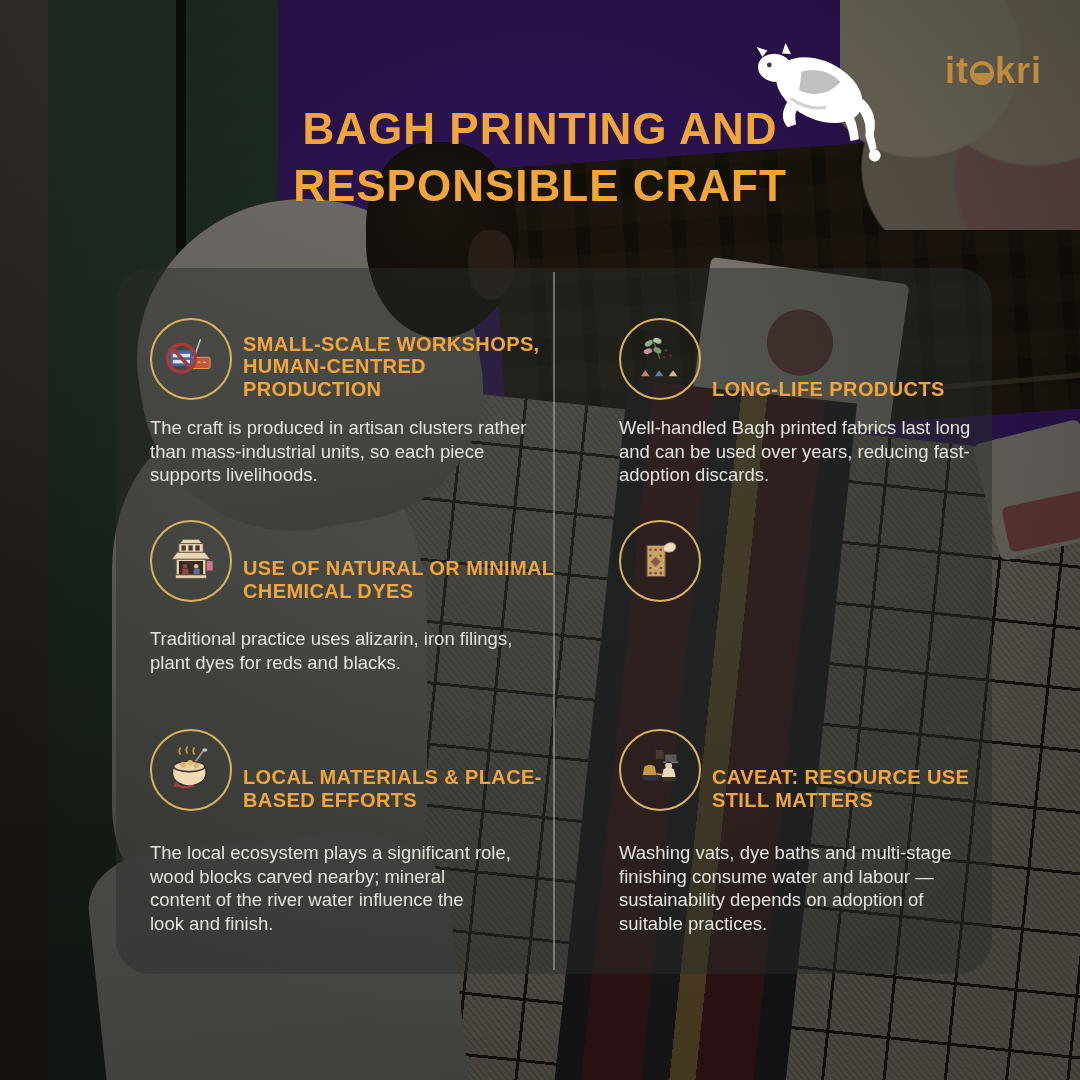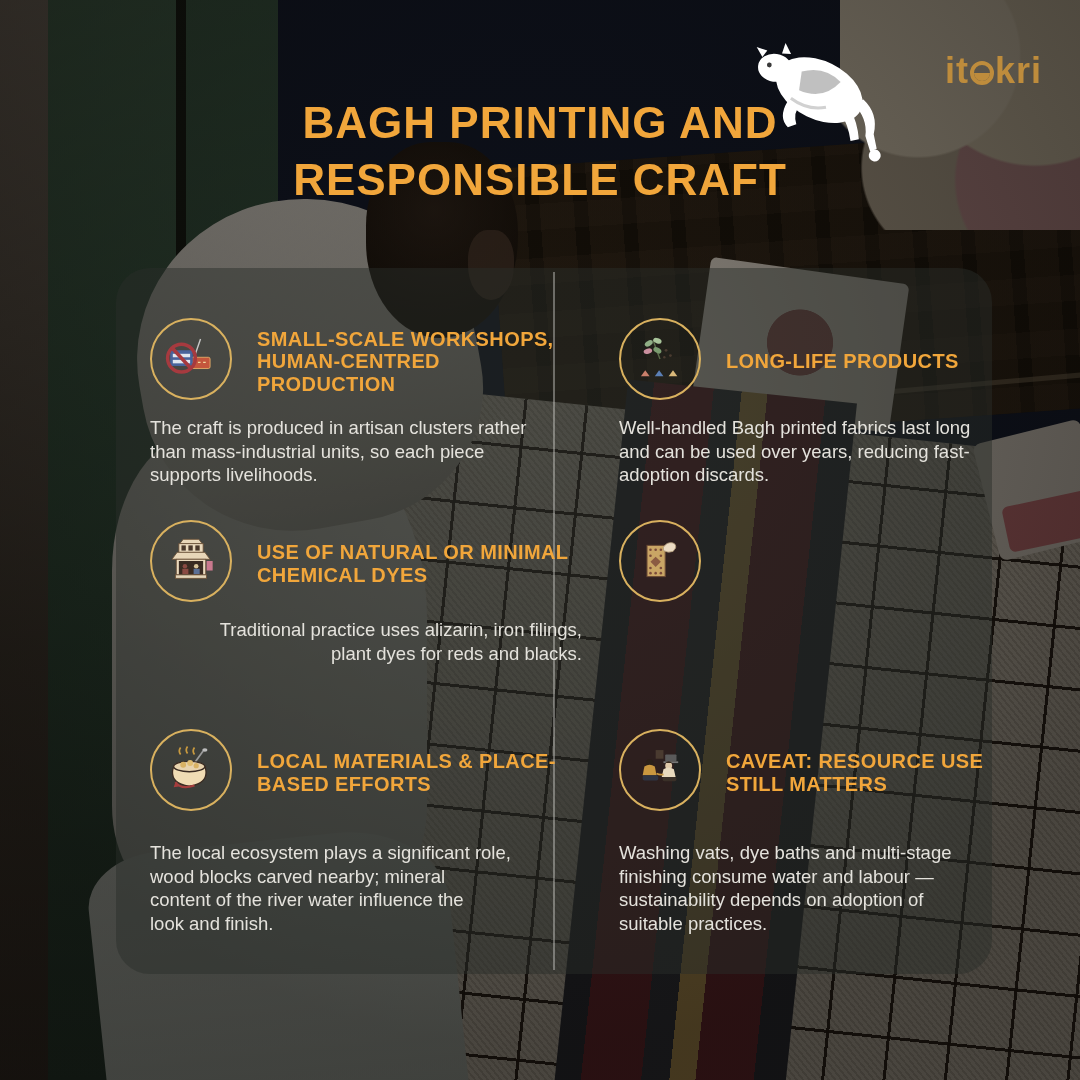--- a/index.html
+++ b/index.html
@@ -1,18 +1,18 @@
 <!DOCTYPE html>
 <html><head>
 <meta charset="utf-8">
 <style>
   html,body{margin:0;padding:0;background:#000;}
   .page{
     position:relative;width:1080px;height:1080px;overflow:hidden;
-    font-family:"Liberation Sans", sans-serif;background:#0f172a;
+    font-family:"Liberation Sans", sans-serif;background:#4c1d95;
   }
   
   .bg{position:absolute;inset:0;}
   .bg *{position:absolute;}
   .wall-gray{left:0;top:0;width:52px;height:1080px;background:linear-gradient(#6a6258,#3a342c 60%,#2a241e);}
   .door-green{left:48px;top:0;width:128px;height:1080px;background:linear-gradient(#3c5a45,#2a4434 55%,#1d3026);border-right:10px solid #10150f;}
   .door-green2{left:186px;top:0;width:92px;height:760px;background:linear-gradient(#35523f,#223a2c);}
   .man-shoulder{left:138px;top:198px;width:340px;height:330px;background:linear-gradient(160deg,#dcd8cf,#b5b1a8 60%,#8e8a81);border-radius:48% 52% 40% 45%;transform:rotate(-10deg);}
   .man-torso{left:112px;top:430px;width:315px;height:470px;background:linear-gradient(#c8c5bc,#a3a59e);border-radius:30% 40% 20% 20%;}
   .man-lower{left:96px;top:840px;width:360px;height:260px;background:linear-gradient(#b0b6af,#9aa29b);border-radius:20% 30% 0 0;transform:rotate(-6deg);}
@@ -34,32 +34,32 @@
       repeating-linear-gradient(90deg,rgba(0,0,0,0) 0 58px,rgba(28,20,14,.95) 58px 61px),
       repeating-linear-gradient(0deg,rgba(0,0,0,0) 0 58px,rgba(28,20,14,.95) 58px 61px);}
   .stripe-band{left:220px;top:-30px;width:230px;height:940px;
     background:linear-gradient(90deg,#23262e 0 26px,#5e2128 26px 86px,#2a2d35 86px 114px,#a5874a 114px 140px,#5e2128 140px 198px,#23262e 198px 230px);}
   .dark-overlay{inset:0;background:radial-gradient(circle at 50% 36%,rgba(10,8,6,.42),rgba(8,6,4,.62) 75%);}
   
   .logo{position:absolute;top:50px;right:38px;z-index:5;color:#BE8C3C;font-weight:bold;font-size:36px;letter-spacing:1px;display:flex;align-items:center;}
   .logo-o{display:inline-block;width:16px;height:16px;border:4px solid #BE8C3C;border-radius:50%;position:relative;margin:0 1px;top:2px;overflow:hidden;}
   .logo-o::after{content:"";position:absolute;left:0;right:0;bottom:0;height:52%;background:#BE8C3C;}
   .animal{position:absolute;left:742px;top:44px;width:150px;height:125px;z-index:3;transform:rotate(8deg);}
-  .title{position:absolute;left:160px;top:94px;width:760px;text-align:center;z-index:4;
+  .title{position:absolute;left:160px;top:100px;width:760px;text-align:center;z-index:4;
     color:#F1A63B;font-size:44px;font-weight:800;letter-spacing:1px;line-height:1.3;}
   .panel{position:absolute;left:116px;top:268px;width:876px;height:706px;border-radius:34px;background:rgba(42,45,42,.48);z-index:2;}
   .divider{position:absolute;left:553px;top:272px;width:2px;height:698px;background:rgba(215,215,210,.42);z-index:3;}
   .item{position:absolute;width:432px;z-index:4;}
-  .item-head{display:flex;align-items:center;gap:25px;}
+  .item-head{display:flex;align-items:flex-end;gap:11px;}
   .icon-circle{flex:0 0 auto;width:78px;height:78px;border:2px solid #D9B15F;border-radius:50%;display:flex;align-items:center;justify-content:center;}
   .icon-circle svg{width:52px;height:52px;}
   .item-heading{margin-top:5px;color:#F1A63B;font-size:20px;font-weight:800;letter-spacing:.4px;line-height:1.12;white-space:pre-line;}
   .item-body{color:#E4E2DC;font-size:18.5px;line-height:1.28;white-space:pre-line;}
   .row1 .item-body{margin-top:16px;}
-  .row2 .item-body{margin-top:16px;text-align:right;}
+  .row2 .item-body{margin-top:25px;}
   .row3 .item-body{margin-top:30px;}
   .col-l{left:150px;}
   .col-r{left:619px;}
   .r1{top:318px;} .r2{top:520px;} .r3{top:729px;}
 </style>
 </head>
 <body>
 
 <div class="page">
 

